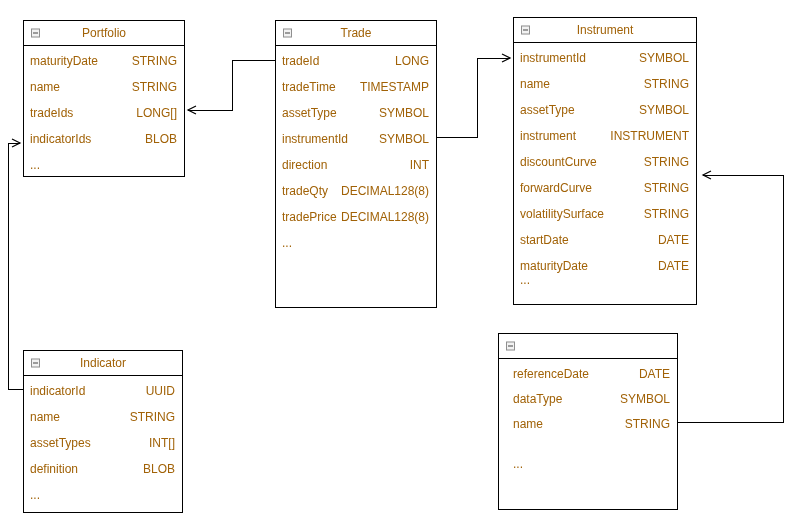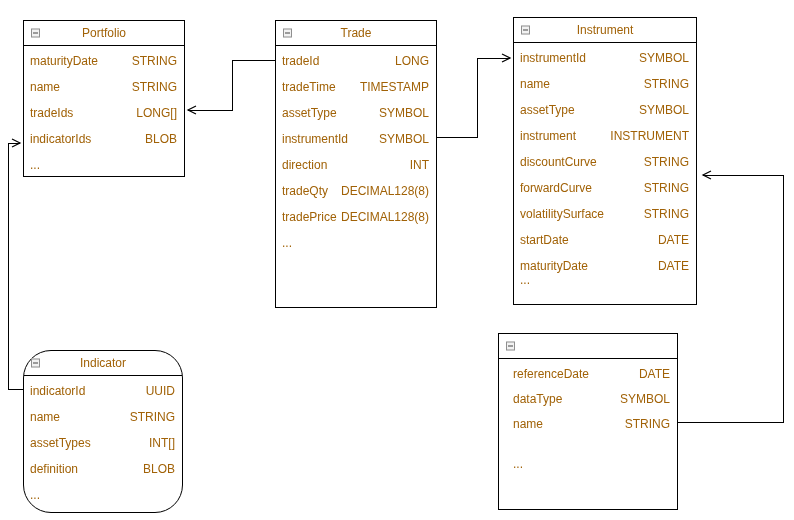--- a/index.html
+++ b/index.html
@@ -46,21 +46,21 @@
     height:26px;
     display:flex; align-items:center; justify-content:space-between;
     padding:0 7px 0 6px;
   }
   .field-name, .field-type { white-space:nowrap; }
 
   
   .entity--portfolio  { left:23px;  top:20px;  width:162px; height:157px; }
   .entity--trade      { left:275px; top:20px;  width:162px; height:288px; }
   .entity--instrument { left:513px; top:17px;  width:184px; height:288px; }
-  .entity--indicator  { left:23px;  top:350px; width:160px; height:163px;border-radius:28px; }
+  .entity--indicator  { left:23px;  top:350px; width:160px; height:163px; }
   .entity--marketdata { left:498px; top:333px; width:180px; height:177px; }
 
   .entity--marketdata .field-row { height:25px;margin-left:8px; }
   .entity--instrument .field-row:last-child { height:18px; margin-top:-8px; }
   .entity--marketdata .field-row:last-child { margin-top:-10px; }
 </style>
 </head>
 <body>
 
 <div id="canvas">

